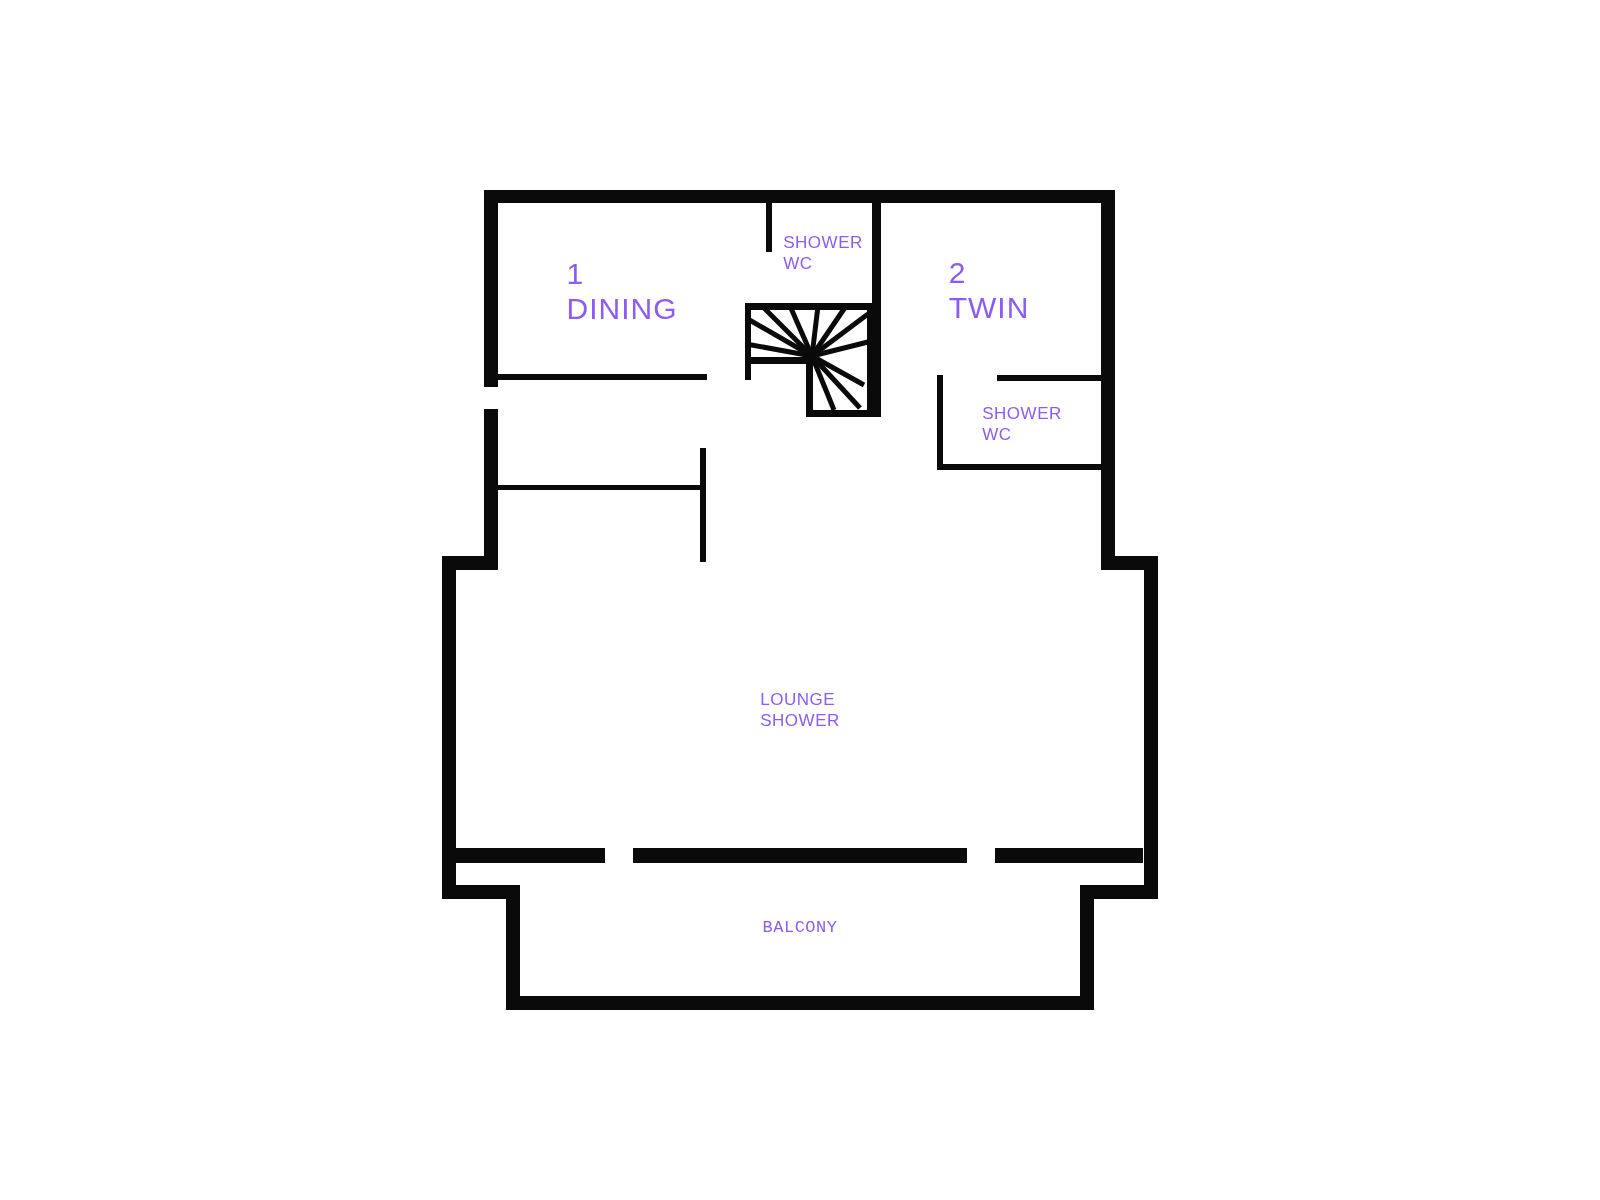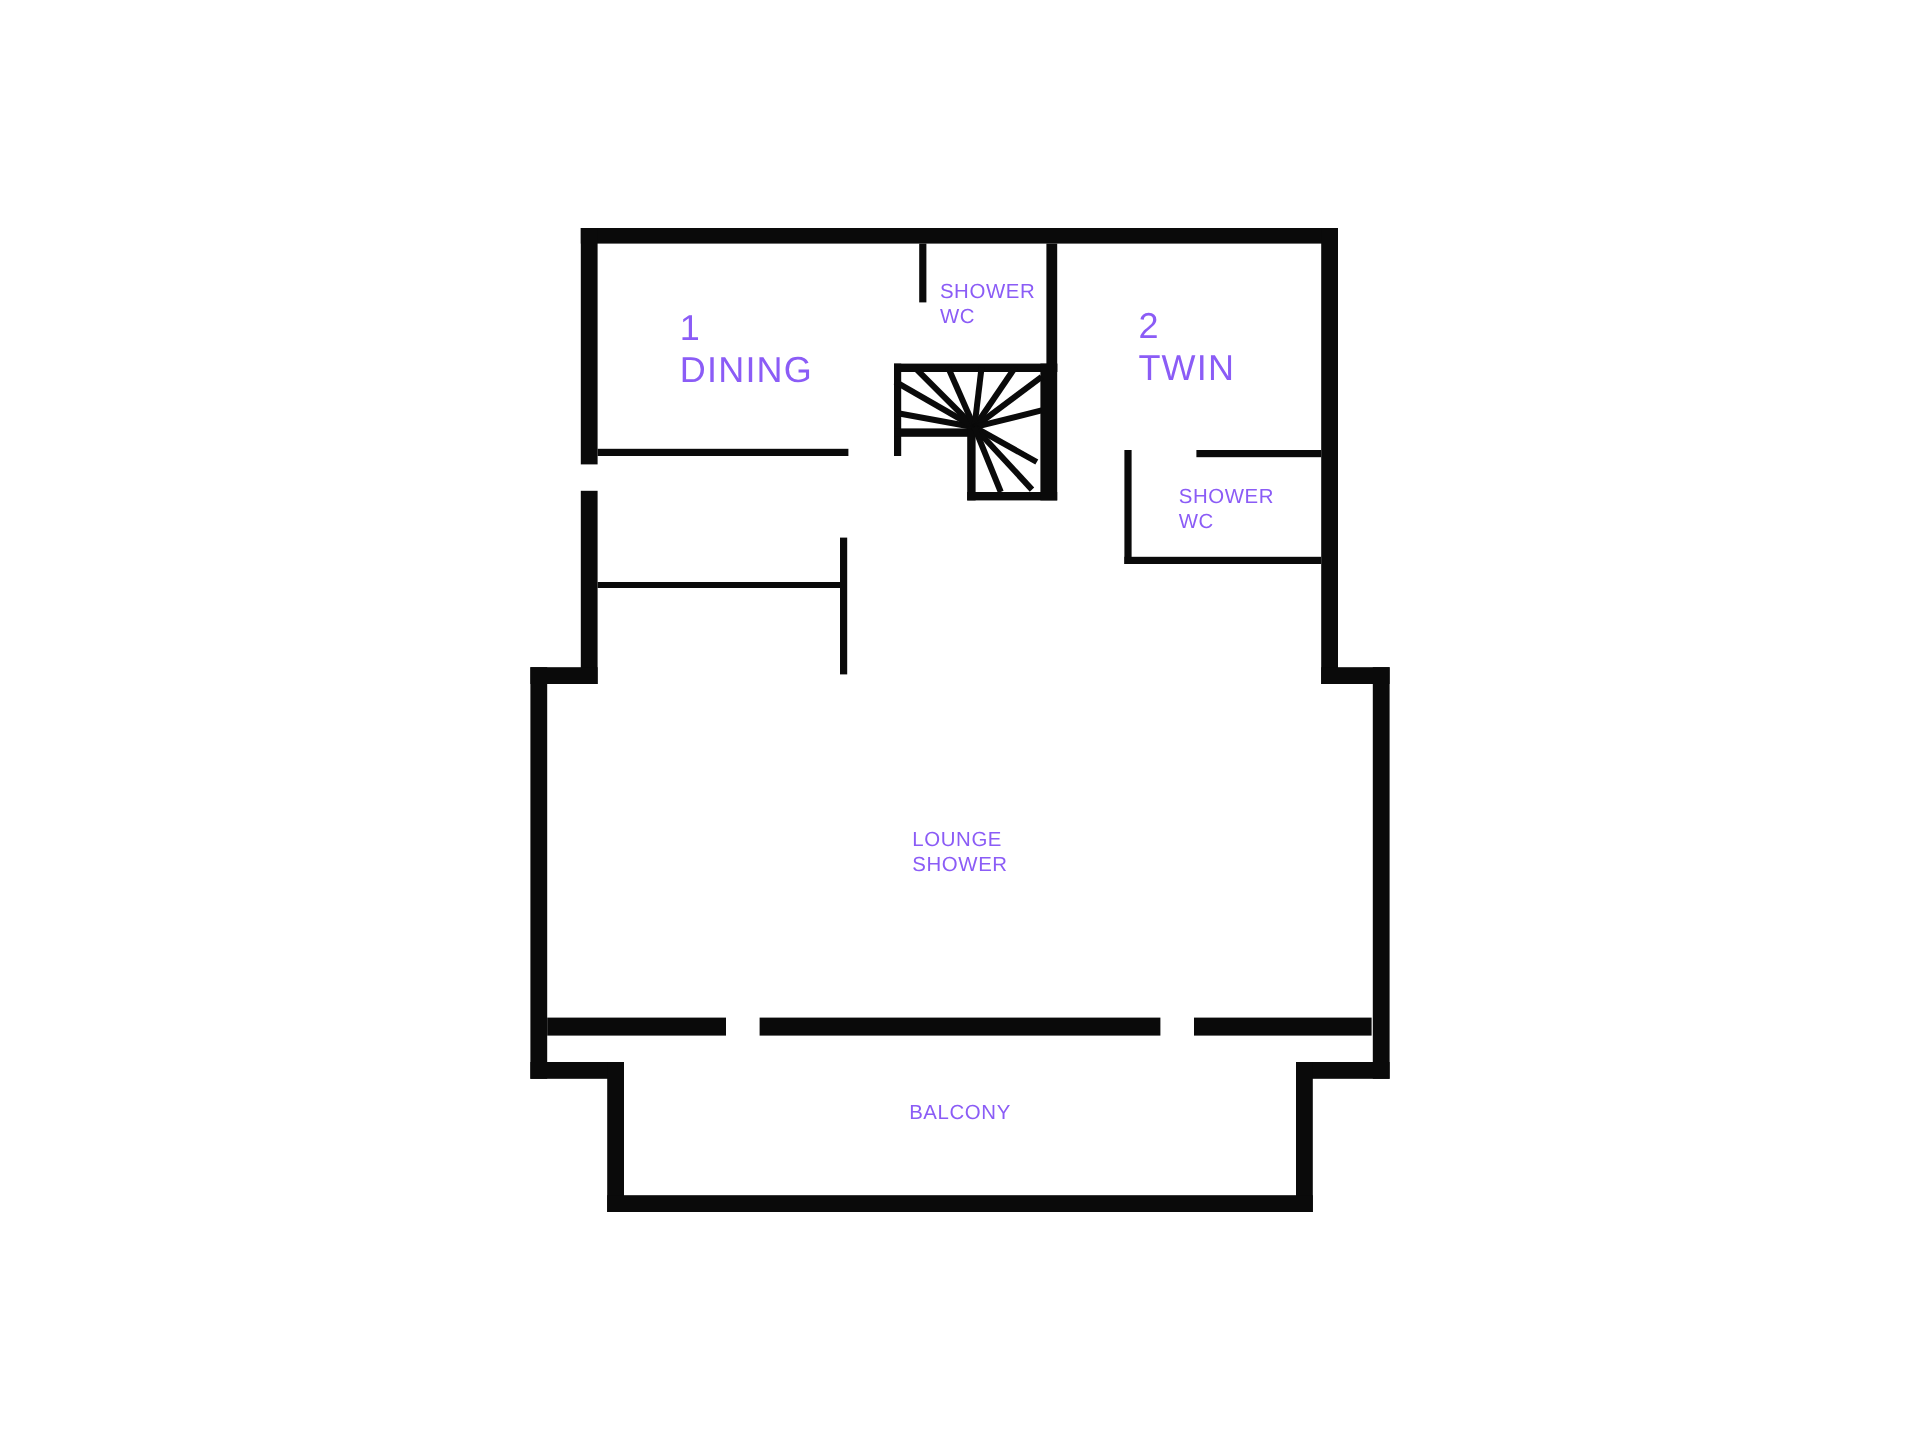--- a/index.html
+++ b/index.html
@@ -90,17 +90,17 @@
   <div class="label label-small" style="left:1022px; top:424px;">
     <div>SHOWER</div>
     <div>WC</div>
   </div>
 
   <div class="label label-small" style="left:800px; top:710px;">
     <div>LOUNGE</div>
     <div>SHOWER</div>
   </div>
 
-  <div class="label label-small" style="left:800px; top:927px;">
+  <div class="label label-small" style="left:800px; top:927px;font-family:Liberation Mono, monospace;">
     <div>BALCONY</div>
   </div>
 
 </div>
 
 </body></html>

